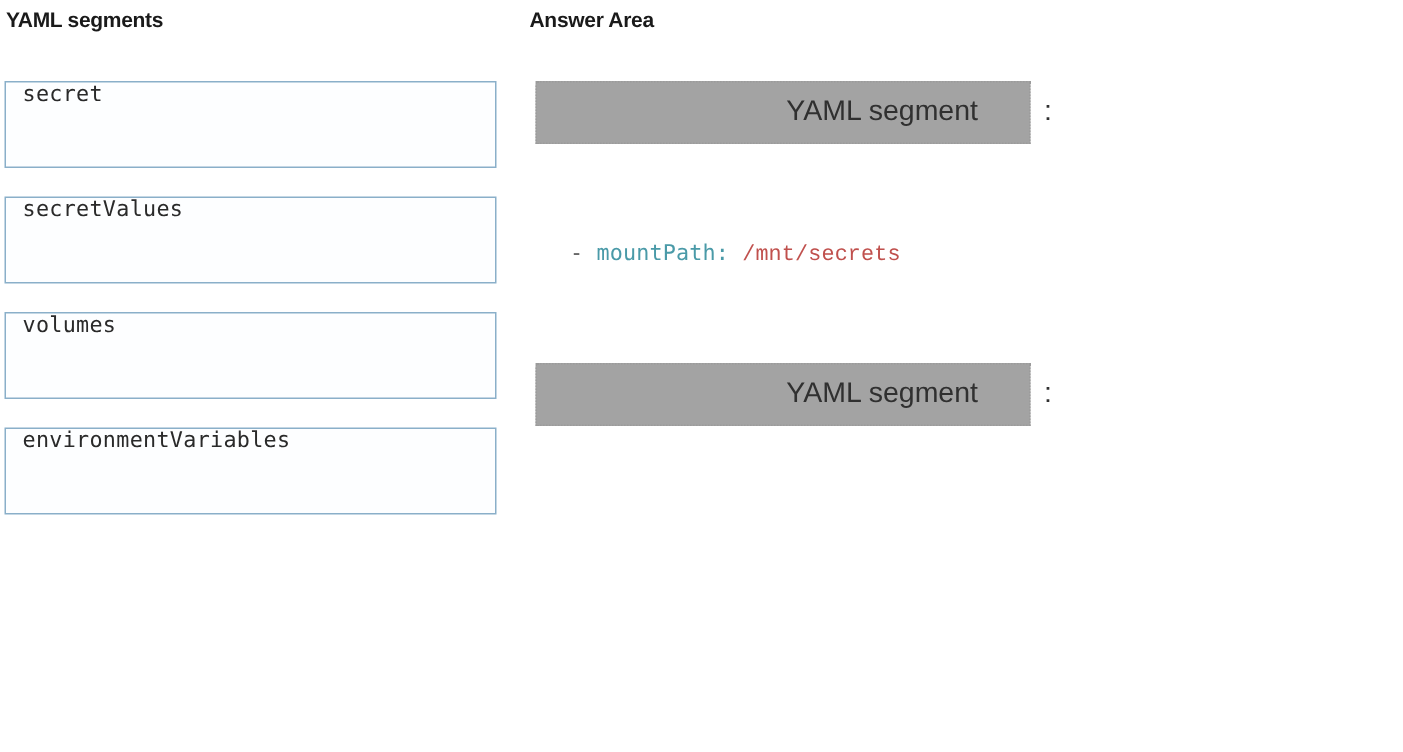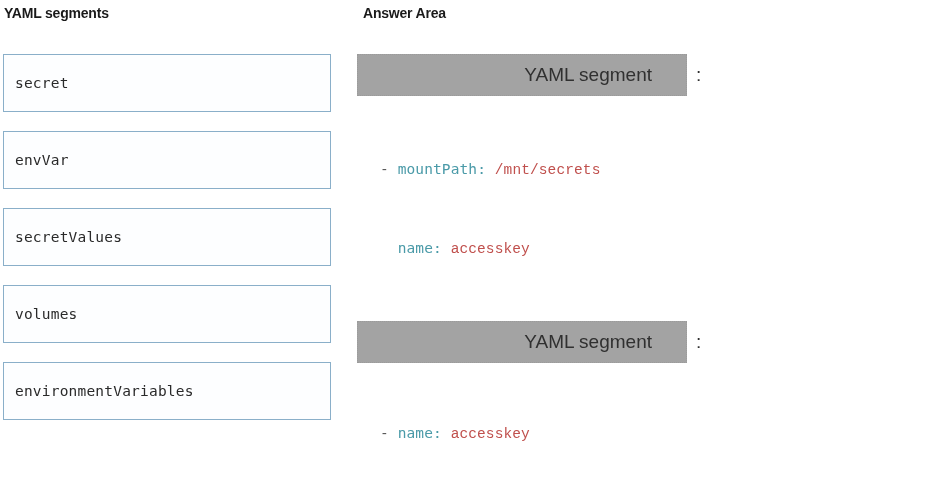--- a/index.html
+++ b/index.html
@@ -19,38 +19,38 @@
   .col-header {
     position: absolute;
     font-family: "Liberation Sans", sans-serif;
     font-weight: bold;
     font-size: 14px;
     color: #1a1a1a;
     letter-spacing: -0.2px;
     white-space: nowrap;
   }
   #hdr-yaml-segments { left: 4px;   top: 5px; }
-  #hdr-answer-area   { left: 363px; top: 5px; }
+  #hdr-answer-area   { left: 353px; top: 5px; }
 
   
   #segment-list {
     position: absolute;
     left: 3px;
     top: 54px;
     width: 328px;
   }
   .segment-tile {
     box-sizing: border-box;
     width: 328px;
     height: 58px;
     margin-bottom: 19px;
     border: 1px solid #8aafc9;
     background: #fdfeff;
     display: flex;
-    align-items: center;
+    align-items: flex-start;
     padding-left: 11px;
   }
   .segment-tile .tile-label {
     font-family: "DejaVu Sans Mono", monospace;
     font-size: 14.5px;
     color: #2a2a2a;
     letter-spacing: 0.2px;
     white-space: nowrap;
   }
 
@@ -115,23 +115,20 @@
 <body>
 
 <div class="col-header" id="hdr-yaml-segments">YAML segments</div>
 
 <div id="segment-list">
 
   <div class="segment-tile">
     <span class="tile-label">secret</span>
   </div>
 
-  <div class="segment-tile">
-    <span class="tile-label">envVar</span>
-  </div>
 
   <div class="segment-tile">
     <span class="tile-label">secretValues</span>
   </div>
 
   <div class="segment-tile">
     <span class="tile-label">volumes</span>
   </div>
 
 
@@ -147,33 +144,29 @@
 
   <div class="answer-block" id="block-1">
     <div class="dropzone-row">
       <div class="dropzone">
         <span class="dropzone-label">YAML segment</span>
       </div>
       <span class="dropzone-colon">:</span>
     </div>
     <div class="code-lines">
       <div class="code-line"><span class="tok-dash">- </span><span class="tok-key">mountPath: </span><span class="tok-val">/mnt/secrets</span></div>
-      <div class="code-line"><span class="tok-dash">  </span><span class="tok-key">name: </span><span class="tok-val">accesskey</span></div>
     </div>
   </div>
 
   <div class="answer-block" id="block-2">
     <div class="dropzone-row">
       <div class="dropzone">
         <span class="dropzone-label">YAML segment</span>
       </div>
       <span class="dropzone-colon">:</span>
-    </div>
-    <div class="code-lines">
-      <div class="code-line"><span class="tok-dash">- </span><span class="tok-key">name: </span><span class="tok-val">accesskey</span></div>
     </div>
   </div>
 
   <div class="answer-block" id="block-3">
     
     
   </div>
 
 </div>
 

